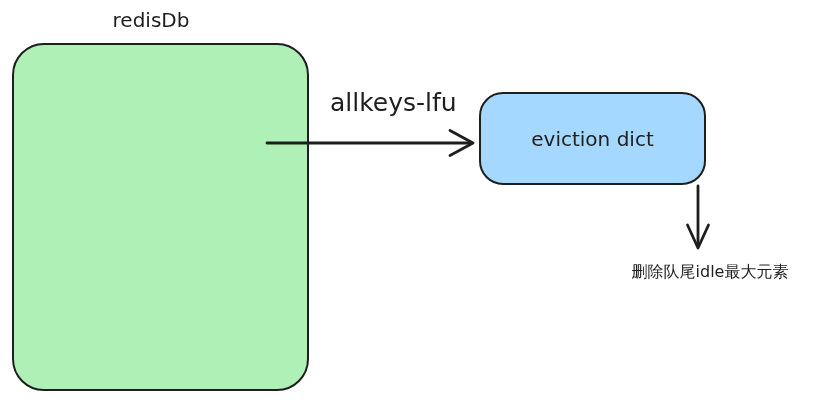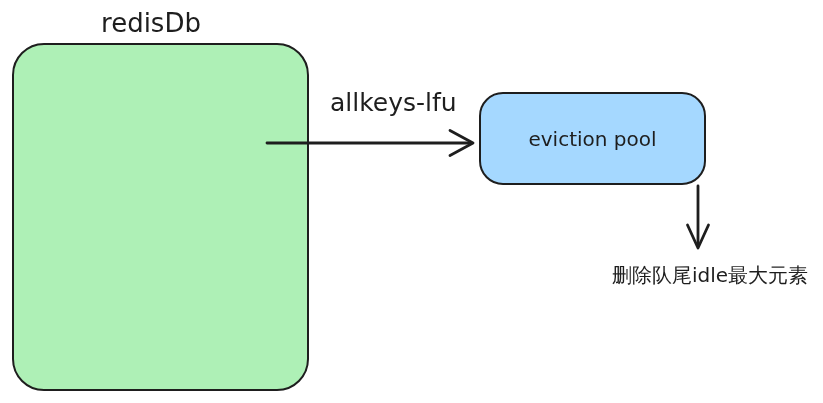--- a/index.html
+++ b/index.html
@@ -59,33 +59,33 @@
   .free-label {
     position: absolute;
     color: #1e1e1e;
     text-align: center;
     white-space: nowrap;
   }
   .title-label {
     left: 96px;
     top: 8px;
     width: 110px;
-    font-size: 26px;
+    font-size: 20px;
   }
   .arrow-label {
     left: 330px;
     top: 88px;
     width: 106px;
     font-size: 25px;
   }
   .result-label {
     left: 608px;
     top: 262px;
     width: 204px;
-    font-size: 20px;
+    font-size: 16px;
   }
   .arrow-layer {
     position: absolute;
     left: 0;
     top: 0;
     width: 823px;
     height: 403px;
     pointer-events: none;
   }
   .arrow-layer path {
@@ -101,21 +101,21 @@
 
 <div class="canvas">
 
   <div class="free-label title-label">redisDb</div>
 
   <div class="shape green-box"></div>
 
 
 
   <div class="shape blue-box eviction-pool">
-    <span>eviction pool</span>
+    <span>eviction dict</span>
   </div>
 
   <svg class="arrow-layer" viewBox="0 0 823 403" xmlns="http://www.w3.org/2000/svg">
 
     <g>
       <path d="M 267 143 L 470 143"></path>
       <path d="M 450 130.5 L 473 143 L 450 155.5"></path>
     </g>
 
     <g>

